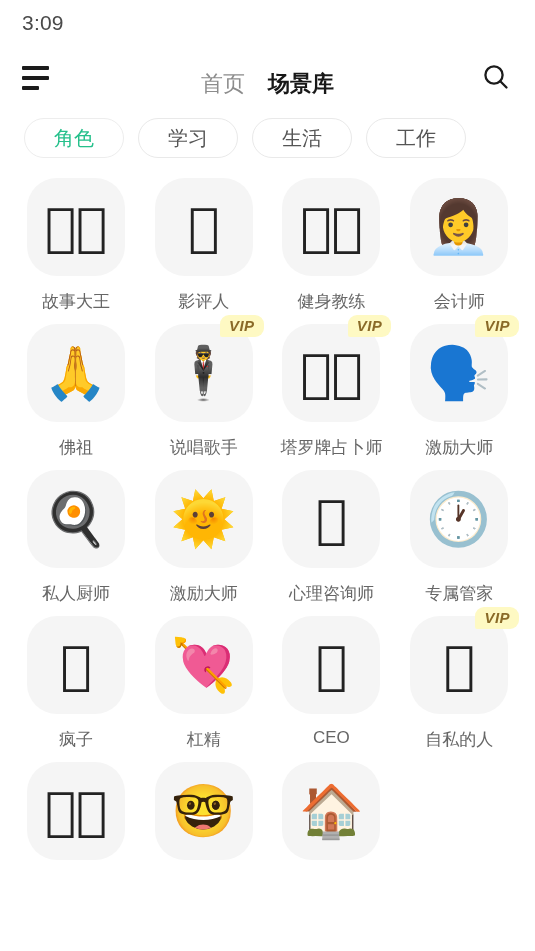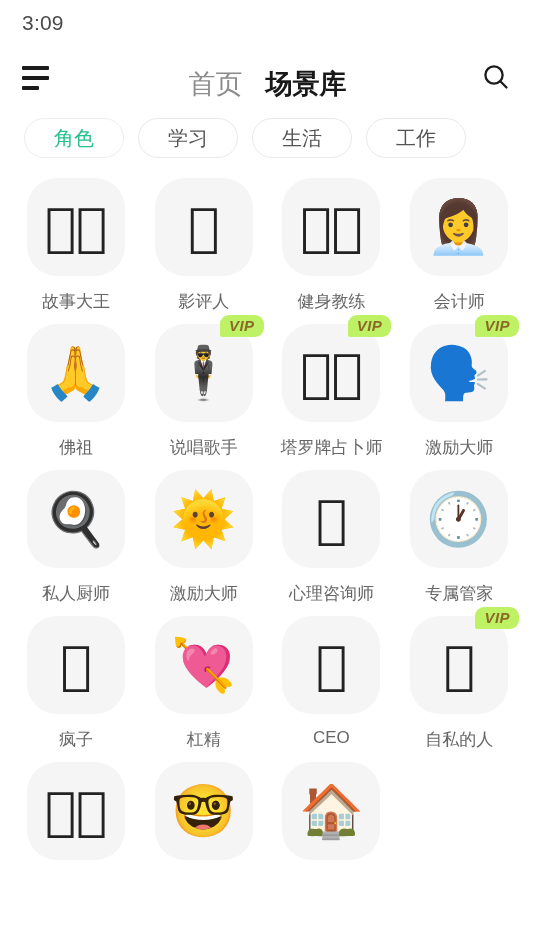--- a/index.html
+++ b/index.html
@@ -35,21 +35,21 @@
   .hamburger i:nth-child(2){ width:27px; }
   .hamburger i:nth-child(3){ width:17px; }
 
   .tabs{
     position:absolute; left:50%; top:50%;
     transform:translate(-50%,-50%);
     display:flex; align-items:baseline; gap:23px;
     white-space:nowrap;
   }
   .tab{
-    font-size:27px; line-height:1.1; cursor:pointer;
+    font-size:22px; line-height:1.1; cursor:pointer;
     font-family:"Liberation Sans","DejaVu Sans",sans-serif;
   }
   .tab.inactive{ color:#8c8c8c; font-weight:400; }
   .tab.active{ color:#181818; font-weight:700;margin-top:15px; }
 
   .search-btn{
     margin-left:auto; width:34px; height:34px;
     display:flex; align-items:center; justify-content:center; cursor:pointer;
   }
 
@@ -86,21 +86,21 @@
     display:flex; align-items:center; justify-content:center;
     overflow:visible;
   }
   .glyph{
     font-size:52px; line-height:1;
     font-family:"DejaVu Sans","Liberation Sans",sans-serif;
     color:#222;
   }
   .vip{
     position:absolute; top:-9px; right:-11px;
-    background:#bef264; color:#8a6a28;
+    background:#fef9c3; color:#8a6a28;
     font-size:15px; font-weight:700; font-style:italic;
     letter-spacing:.5px;
     padding:2px 9px 3px 9px; border-radius:9px 9px 9px 2px;
     line-height:1.15;
     font-family:"Liberation Sans","DejaVu Sans",sans-serif;
   }
   .label{
     margin-top:14px; font-size:17px; color:#666;
     white-space:nowrap; text-align:center;
     font-family:"Liberation Sans","DejaVu Sans",sans-serif;

